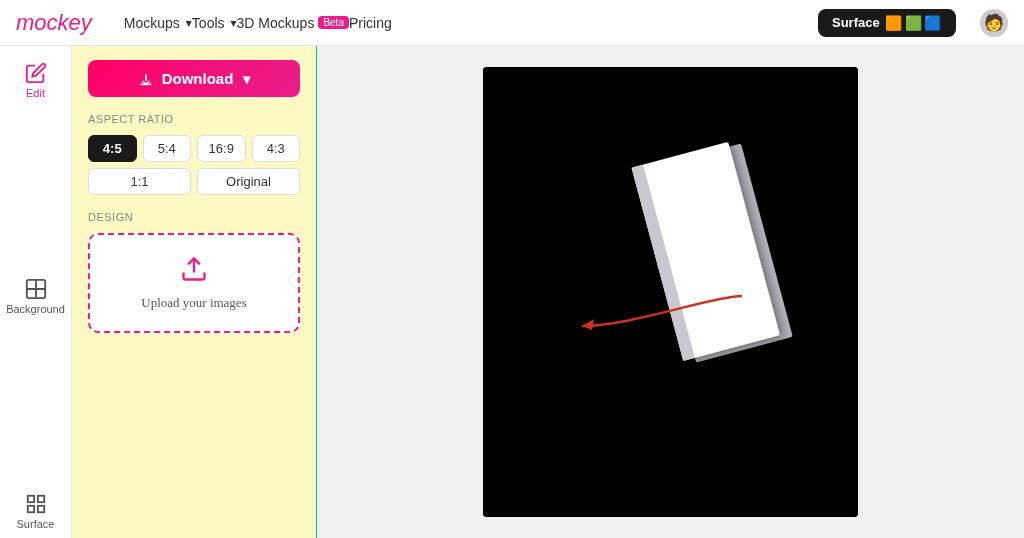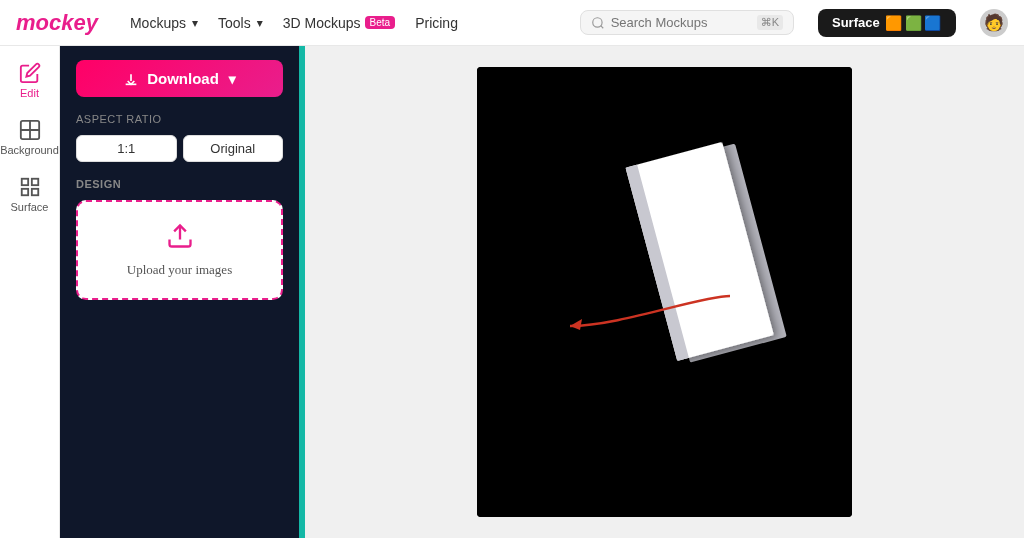--- a/index.html
+++ b/index.html
@@ -3,22 +3,22 @@
   <meta charset="utf-8">
   <style>
     * { box-sizing: border-box; margin: 0; padding: 0; }
     body { font-family: -apple-system, BlinkMacSystemFont, 'Segoe UI', sans-serif; background: #f5f5f5; width: 1024px; height: 538px; overflow: hidden; }
 
     
     .navbar {
       display: flex; align-items: center; background: #fff;
       border-bottom: 1px solid #e8e8e8; height: 46px; padding: 0 16px; gap: 24px;
     }
-    .logo { color: #e91e8c; font-size: 22px; font-style: italic; font-weight: bold; margin-right: 8px; }
-    .nav-links { display: flex; align-items: center; gap: 20px; flex: 1; }
+    .logo { color: #e91e8c; font-size: 22px; font-style: italic; font-weight: normal; margin-right: 8px; }
+    .nav-links { display: flex; align-items: center; flex: 1; }
     .nav-item { font-size: 14px; color: #333; cursor: pointer; display: flex; align-items: center; gap: 4px; }
     .beta-badge { background: #e91e8c; color: #fff; font-size: 10px; padding: 1px 5px; border-radius: 4px; margin-left: 0; }
     .search-bar {
       display: flex; align-items: center; background: #f5f5f5; border: 1px solid #e0e0e0;
       border-radius: 8px; padding: 4px 10px; gap: 6px; min-width: 200px;
     }
     .search-bar input { border: none; background: transparent; font-size: 13px; outline: none; color: #666; width: 140px; }
     .search-kbd { background: #e8e8e8; border-radius: 3px; font-size: 11px; color: #888; padding: 1px 4px; }
     .upgrade-btn {
       background: #1a1a1a; color: #fff; border: none; border-radius: 8px;
@@ -27,53 +27,53 @@
     }
     .upgrade-icons { display: flex; gap: 2px; }
     .emoji { font-size: 14px; }
     .avatar { width: 28px; height: 28px; border-radius: 50%; background: #ccc; overflow: hidden; display: flex; align-items: center; justify-content: center; font-size: 16px; }
 
     
     .main-layout { display: flex; height: calc(538px - 46px); }
 
     
     .icon-sidebar {
-      width: 60px; background: #fff; border-right: 1px solid #e8e8e8;
-      display: flex; flex-direction: column; align-items: center; padding-top: 8px; gap: 4px;
+      width: 72px; background: #fff; border-right: 1px solid #e8e8e8;
+      display: flex; flex-direction: column; align-items: center; padding-top: 8px; gap: 4px; justify-content: space-between;
     }
     .icon-sidebar-item {
       display: flex; flex-direction: column; align-items: center; gap: 3px;
       padding: 8px 6px; border-radius: 8px; cursor: pointer; width: 50px;
     }
     .icon-sidebar-item.active { color: #e91e8c; }
     .icon-sidebar-item svg { width: 22px; height: 22px; }
     .icon-sidebar-label { font-size: 11px; color: #555; }
     .icon-sidebar-item.active .icon-sidebar-label { color: #e91e8c; }
 
     
     .tools-panel {
-      width: 245px; background: #0f172a; border-right: 6px solid #14b8a6;
+      width: 245px; background: #fef9c3; border-right: 1px solid #14b8a6;
       padding: 14px 16px; overflow-y: auto;
     }
     .download-btn {
       background: linear-gradient(135deg, #f06, #e91e8c); color: #fff;
       border: none; border-radius: 8px; padding: 10px 20px;
       font-size: 15px; font-weight: 600; cursor: pointer; width: 100%;
       display: flex; align-items: center; justify-content: center; gap: 8px; margin-bottom: 16px;
     }
     .download-btn svg { width: 16px; height: 16px; }
     .section-label { font-size: 11px; font-weight: 400; color: #888; letter-spacing: 0.5px; margin-bottom: 10px; text-transform: uppercase; }
     .ratio-grid { display: grid; grid-template-columns: 1fr 1fr 1fr 1fr; gap: 6px; margin-bottom: 6px; }
     .ratio-grid-2 { display: grid; grid-template-columns: 1fr 1fr; gap: 6px; margin-bottom: 16px; }
     .ratio-btn {
       border: 1px solid #ddd; background: #fff; border-radius: 6px;
       padding: 5px 0; font-size: 13px; cursor: pointer; text-align: center; color: #333;
     }
     .ratio-btn.active { background: #1a1a1a; color: #fff; border-color: #1a1a1a; font-weight: 600; }
-    .design-label { font-size: 11px; font-weight: 700; color: #888; letter-spacing: 0.5px; margin-bottom: 10px; text-transform: uppercase; }
+    .design-label { font-size: 11px; font-weight: 400; color: #888; letter-spacing: 0.5px; margin-bottom: 10px; text-transform: uppercase; }
     .upload-area {
       border: 2px dashed #e91e8c; border-radius: 10px; padding: 20px;
       text-align: center; cursor: pointer; background: #fff; position: relative; font-family: Liberation Serif, serif;
     }
     .upload-icon { color: #e91e8c; margin-bottom: 8px; }
     .upload-text { font-size: 13px; color: #555; font-weight: 500; }
 
     
     .canvas-area {
       flex: 1; background: #f0f0f0; display: flex; align-items: center; justify-content: center;
@@ -108,28 +108,20 @@
       <span>Tools</span>
       <span class="chevron">▾</span>
     </span>
     <span class="nav-item">
       <span>3D Mockups</span>
       <span class="beta-badge">Beta</span>
     </span>
     <span class="nav-item">Pricing</span>
   </div>
 
-  <div class="search-bar">
-    <svg width="14" height="14" viewBox="0 0 24 24" fill="none" stroke="#999" stroke-width="2">
-      <circle cx="11" cy="11" r="8"></circle>
-        <path d="m21 21-4.35-4.35"></path>
-    </svg>
-    <input type="text" placeholder="Search Mockups" style="">
-    <span class="search-kbd">⌘K</span>
-  </div>
 
   <button class="upgrade-btn">
     <span>Surface</span>
     <div class="upgrade-icons">
       <span class="emoji">🟧</span>
       <span class="emoji">🟩</span>
       <span class="emoji">🟦</span>
     </div>
   </button>
 
@@ -175,20 +167,26 @@
       <svg viewBox="0 0 24 24" fill="none" stroke="white" stroke-width="2.5">
         <path d="M12 5v10M7 15l5 5 5-5"></path>
           <path d="M4 20h16"></path>
       </svg>
       <span>Download</span>
       <span class="chevron" style="font-size:14px">▾</span>
     </button>
 
     <div class="section-label">ASPECT RATIO</div>
 
+    <div class="ratio-grid">
+      <button class="ratio-btn active">4:5</button>
+      <button class="ratio-btn">5:4</button>
+      <button class="ratio-btn">16:9</button>
+      <button class="ratio-btn">4:3</button>
+    </div>
     <div class="ratio-grid-2">
       <button class="ratio-btn">1:1</button>
       <button class="ratio-btn">Original</button>
     </div>
 
     <div class="design-label">DESIGN</div>
 
     <div class="upload-area">
       <div class="upload-icon">
         <svg width="28" height="28" viewBox="0 0 24 24" fill="none" stroke="#e91e8c" stroke-width="2">

